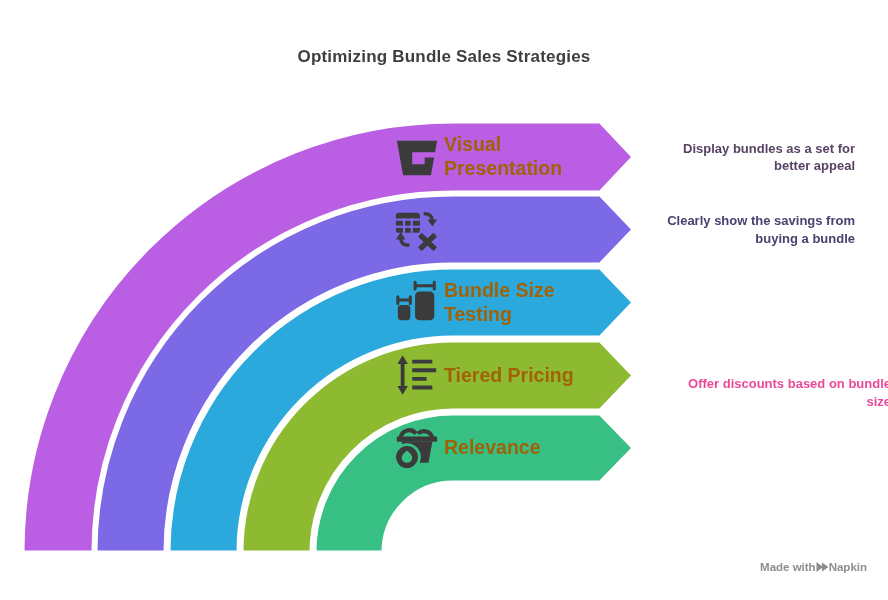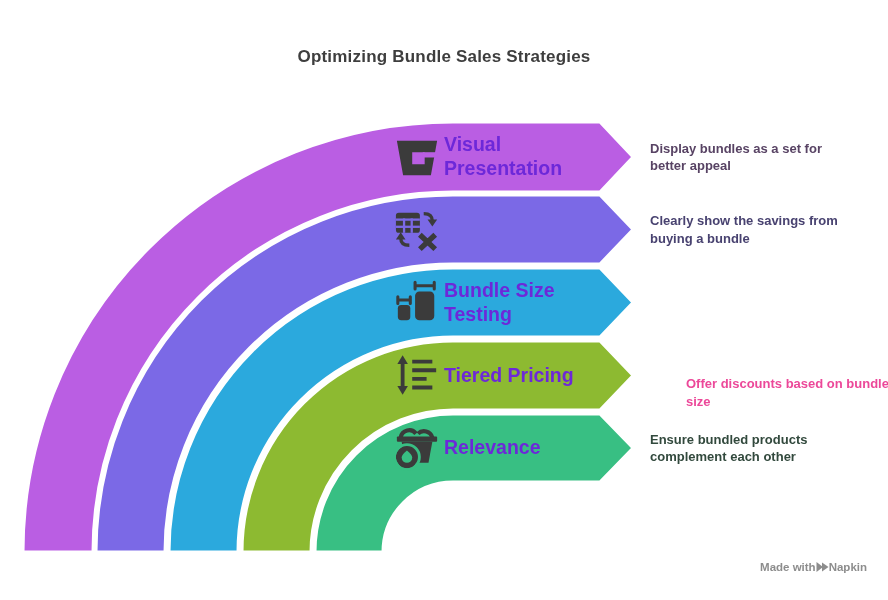--- a/index.html
+++ b/index.html
@@ -4,23 +4,23 @@
 <style>
   html,body{margin:0;padding:0;}
   body{font-family:"Liberation Sans", sans-serif; background:#fff;}
   .canvas{position:relative;width:888px;height:600px;background:#fff;overflow:hidden;}
   .title{position:absolute;left:0;top:47px;width:888px;text-align:center;
          font-size:17px;font-weight:bold;letter-spacing:.2px;}
   .arcs{position:absolute;left:0;top:0;}
   .band-icon{position:absolute;width:46px;height:46px;left:394px;}
   .band-icon svg{width:46px;height:46px;display:block;}
   .band-label{position:absolute;left:444px;width:150px;display:flex;align-items:center;
-              color:#6d28d9;font-size:19.5px;font-weight:600;line-height:1.22;}
+              color:#a16207;font-size:19.5px;font-weight:600;line-height:1.22;}
   .band-desc{position:absolute;left:650px;width:205px;display:flex;align-items:center;
-             font-size:13px;font-weight:600;line-height:1.32;}
+             font-size:13px;font-weight:600;line-height:1.32;text-align:right;}
   .watermark{position:absolute;right:21px;top:561px;display:flex;align-items:center;
              font-size:11.5px;font-weight:600;}
   .watermark svg{display:block;}
 </style>
 </head>
 <body>
 
 <div class="canvas">
 
   <div class="title" style="color: rgb(62, 62, 62);">Optimizing Bundle Sales Strategies</div>
@@ -97,23 +97,20 @@
       <rect x="3" y="12" width="42" height="5.5" rx="1" fill="#3b3b3b"></rect>
       <path d="M8 17.5 H40 L36 39.5 H12 Z" fill="#3b3b3b"></path>
       <circle cx="13.5" cy="33.5" r="11.5" stroke-width="3" fill="#3b3b3b"></circle>
       <circle cx="13.5" cy="33.5" r="13" fill="none" stroke-width="3" stroke="#38bf83"></circle>
       <path d="M13.5 26.5 c3.5 3 5.5 5 5.5 7.5 a5.5 5.5 0 1 1 -11 0 c0 -2.5 2 -4.5 5.5 -7.5 z" fill="#38bf83"></path>
     </svg>
   </div>
   <div class="band-label" style="top:414px;height:68px">
     <span>Relevance</span>
   </div>
-  <div class="band-desc" style="top: 414px; height: 68px; color: rgb(50, 73, 61);">
-    <span>Ensure bundled products complement each other</span>
-  </div>
 
   <div class="watermark" style="color: rgb(141, 141, 141);">
     <span>Made with</span>
     <svg width="13" height="12" viewBox="0 0 13 12">
       <path d="M0.5 1 L7 6 L0.5 11 Z" fill="#8d8d8d"></path>
       <path d="M6 1.5 L12.5 6 L6 10.5 Z" fill="#8d8d8d"></path>
     </svg>
     <span>Napkin</span>
   </div>
 

